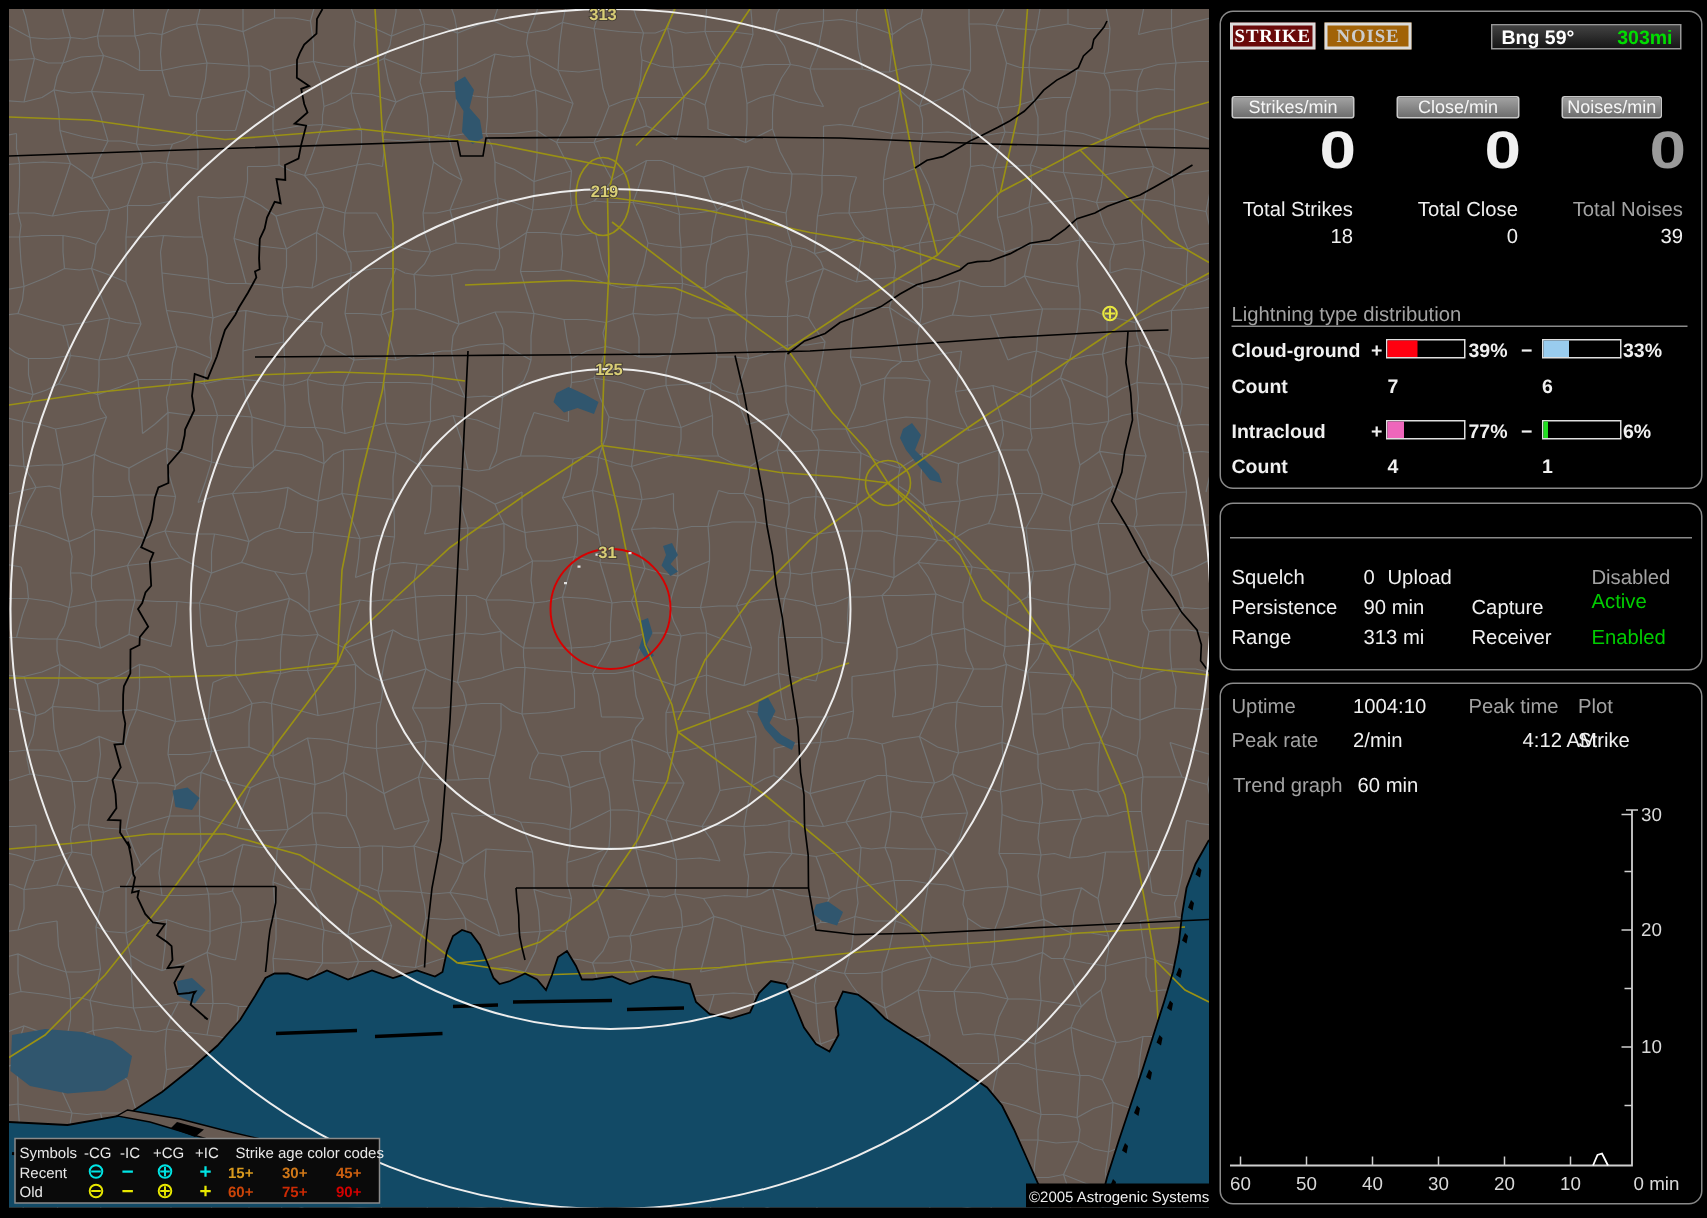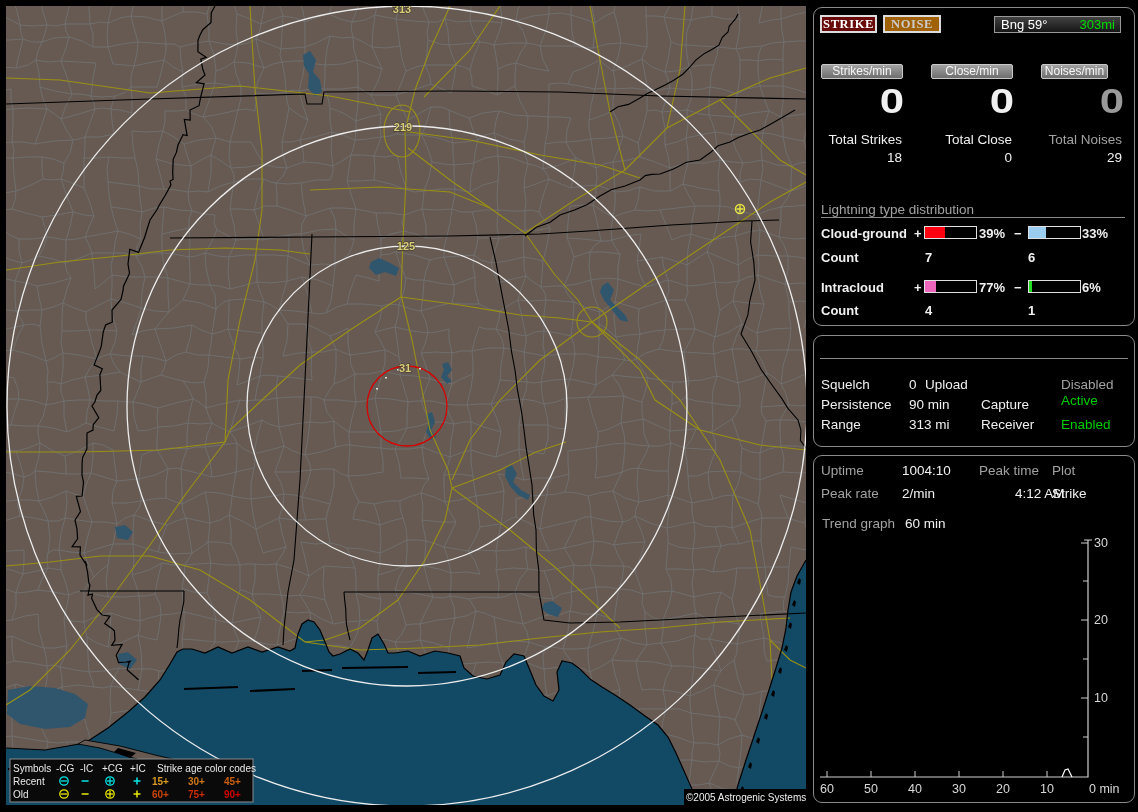--- a/index.html
+++ b/index.html
@@ -4,21 +4,21 @@
 html,body{margin:0;padding:0;background:#000;width:1138px;height:812px;overflow:hidden}
 *{box-sizing:border-box}
 .t{position:absolute;font-family:"Liberation Sans",sans-serif;font-size:13.5px;color:#f0f0f0;white-space:nowrap}
 .gy{color:#a2a2a2}
 .gn{color:#00cc00}
 .bo{font-weight:bold;font-size:13px}
 .rr{width:120px;text-align:right}
 .bz{font-size:35px;font-weight:bold;line-height:30px;transform:scaleX(1.25);transform-origin:100% 50%}
 .pb{position:absolute;border:1px solid #8a8a8a;border-radius:9px;background:#000}
 .sbtn{position:absolute;height:18px;border:2px solid #dcdcdc;text-align:center;font-family:"Liberation Serif",serif;font-size:12.5px;font-weight:bold;line-height:14px;letter-spacing:0.6px}
-.bng{position:absolute;height:17px;background:linear-gradient(#424242,#161616);border:1px solid #989898;font-family:"Liberation Sans",sans-serif;font-size:13px;font-weight:normal;line-height:15px}
+.bng{position:absolute;height:17px;background:linear-gradient(#424242,#161616);border:1px solid #989898;font-family:"Liberation Sans",sans-serif;font-size:13px;font-weight:bold;line-height:15px}
 .gbtn{position:absolute;height:15px;background:linear-gradient(#a2a2a2,#6e6e6e);border:1px solid #c8c8c8;border-radius:2px;text-align:center;font-family:"Liberation Sans",sans-serif;font-size:12px;color:#f6f6f6;line-height:13px}
 .date{position:absolute;left:820px;top:336px;font-family:"Liberation Serif",serif;font-size:20px;font-weight:bold;color:#00e400;letter-spacing:0.9px}
 .rl{font-family:"Liberation Sans",sans-serif;font-size:11px;font-weight:bold}
 .lg{font-family:"Liberation Sans",sans-serif;font-size:10px}
 .cp{font-family:"Liberation Sans",sans-serif;font-size:10px}
 .gl{font-family:"Liberation Sans",sans-serif;font-size:12.5px}
 </style></head>
 <body>
 <div style="position:relative;width:1138px;height:812px;background:#000">
 <svg width="1138" height="812" viewBox="0 0 1138 812" style="position:absolute;left:0;top:0">
@@ -511,21 +511,21 @@
 <div class="gbtn" style="left:931px;top:64px;width:82px">Close/min</div>
 <div class="gbtn" style="left:1041px;top:64px;width:67px">Noises/min</div>
 <div class="t rr bz" style="left:784px;top:86px">0</div>
 <div class="t rr bz" style="left:894px;top:86px">0</div>
 <div class="t rr bz" style="left:1004px;top:86px;color:#9a9a9a">0</div>
 <div class="t rr " style="left:782px;top:132px">Total Strikes</div>
 <div class="t rr " style="left:892px;top:132px">Total Close</div>
 <div class="t rr gy" style="left:1002px;top:132px">Total Noises</div>
 <div class="t rr " style="left:782px;top:150px">18</div>
 <div class="t rr " style="left:892px;top:150px">0</div>
-<div class="t rr " style="left:1002px;top:150px">29</div>
+<div class="t rr " style="left:1002px;top:150px">39</div>
 <div class="t gy" style="left:821px;top:202px">Lightning type distribution</div>
 <div style="position:absolute;left:821px;top:217px;width:304px;height:1px;background:#8a8a8a"></div>
 <div class="t bo" style="left:821px;top:226px">Cloud-ground</div>
     <div class="t bo" style="left:914px;top:226px">+</div>
 <div style="position:absolute;left:924px;top:226px;width:53px;height:13px;border:1px solid #e0e0e0;background:#000">
       <div style="width:20px;height:11px;background:#ff0010"></div>
     </div>
 <div class="t bo" style="left:979px;top:226px">39%</div>
     <div class="t bo" style="left:1014px;top:226px">−</div>
 <div style="position:absolute;left:1028px;top:226px;width:53px;height:13px;border:1px solid #e0e0e0;background:#000">

